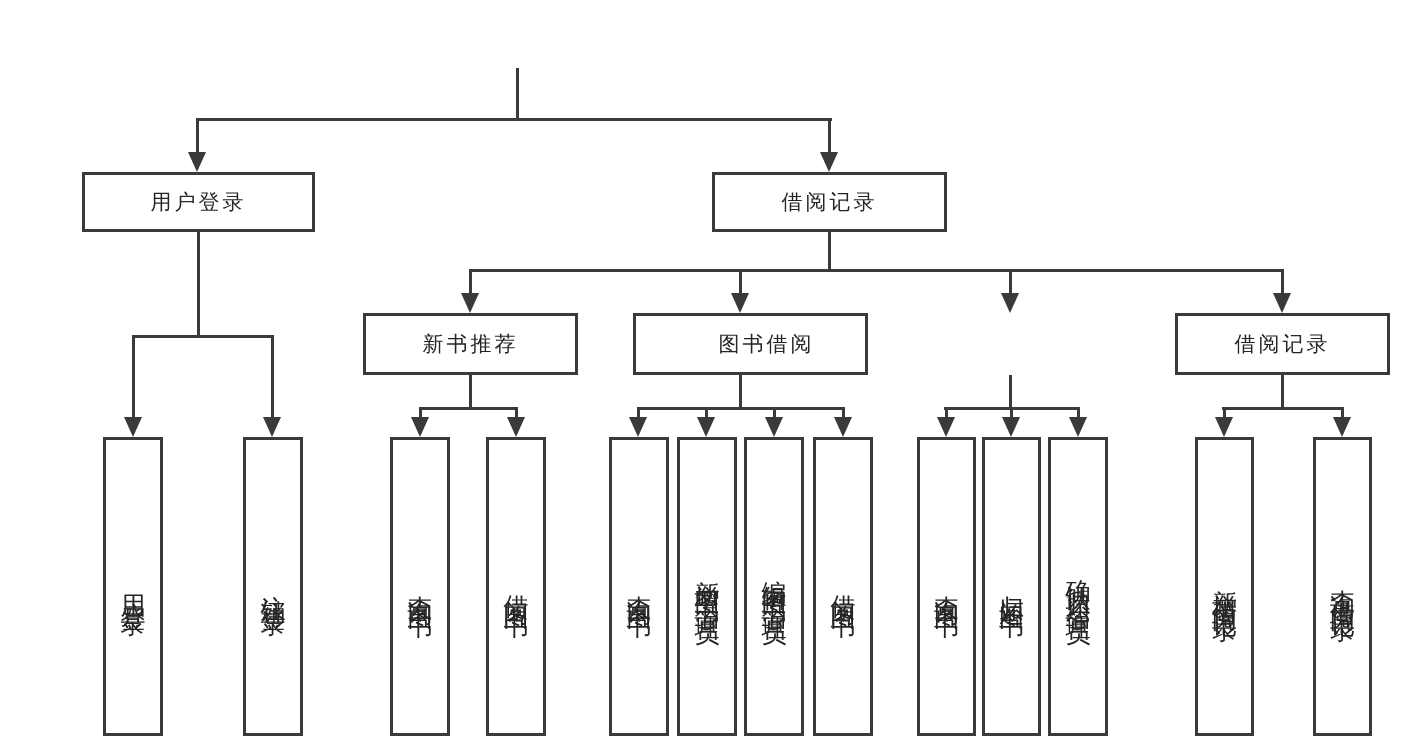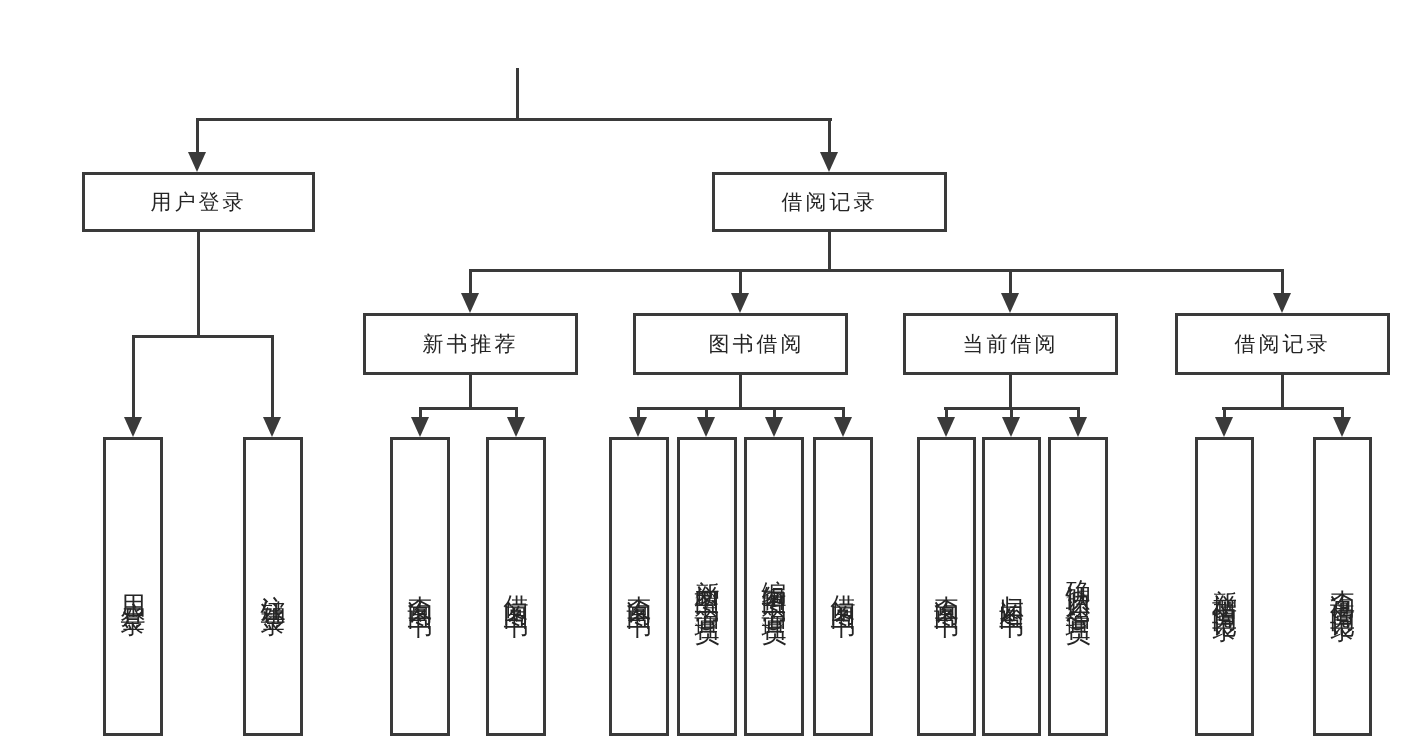--- a/index.html
+++ b/index.html
@@ -72,25 +72,22 @@
   <div class="vline" style="left:1009px;top:269px;height:27px;"></div>
   <div class="vline" style="left:1281px;top:269px;height:27px;"></div>
   <div class="arrow" style="left:461px;top:293px;"></div>
   <div class="arrow" style="left:731px;top:293px;"></div>
   <div class="arrow" style="left:1001px;top:293px;"></div>
   <div class="arrow" style="left:1273px;top:293px;"></div>
 
   <div class="box" style="left:363px;top:313px;width:215px;height:62px;">
     <span>新书推荐</span>
   </div>
-  <div class="box" style="left:633px;top:313px;width:215px;height:62px;padding-left:32px;">
+  <div class="box" style="left:633px;top:313px;width:235px;height:62px;padding-left:32px;">
     <span>图书借阅</span>
-  </div>
-  <div class="box" style="left:903px;top:313px;width:215px;height:62px;">
-    <span>当前借阅</span>
   </div>
   <div class="box" style="left:1175px;top:313px;width:215px;height:62px;text-align:center;">
     <span>借阅记录</span>
   </div>
 
   <div class="vline" style="left:469px;top:375px;height:34px;"></div>
   <div class="hline" style="left:419px;top:407px;width:99px;"></div>
   <div class="vline" style="left:419px;top:407px;height:13px;"></div>
   <div class="vline" style="left:515px;top:407px;height:13px;"></div>
   <div class="arrow" style="left:411px;top:417px;"></div>

